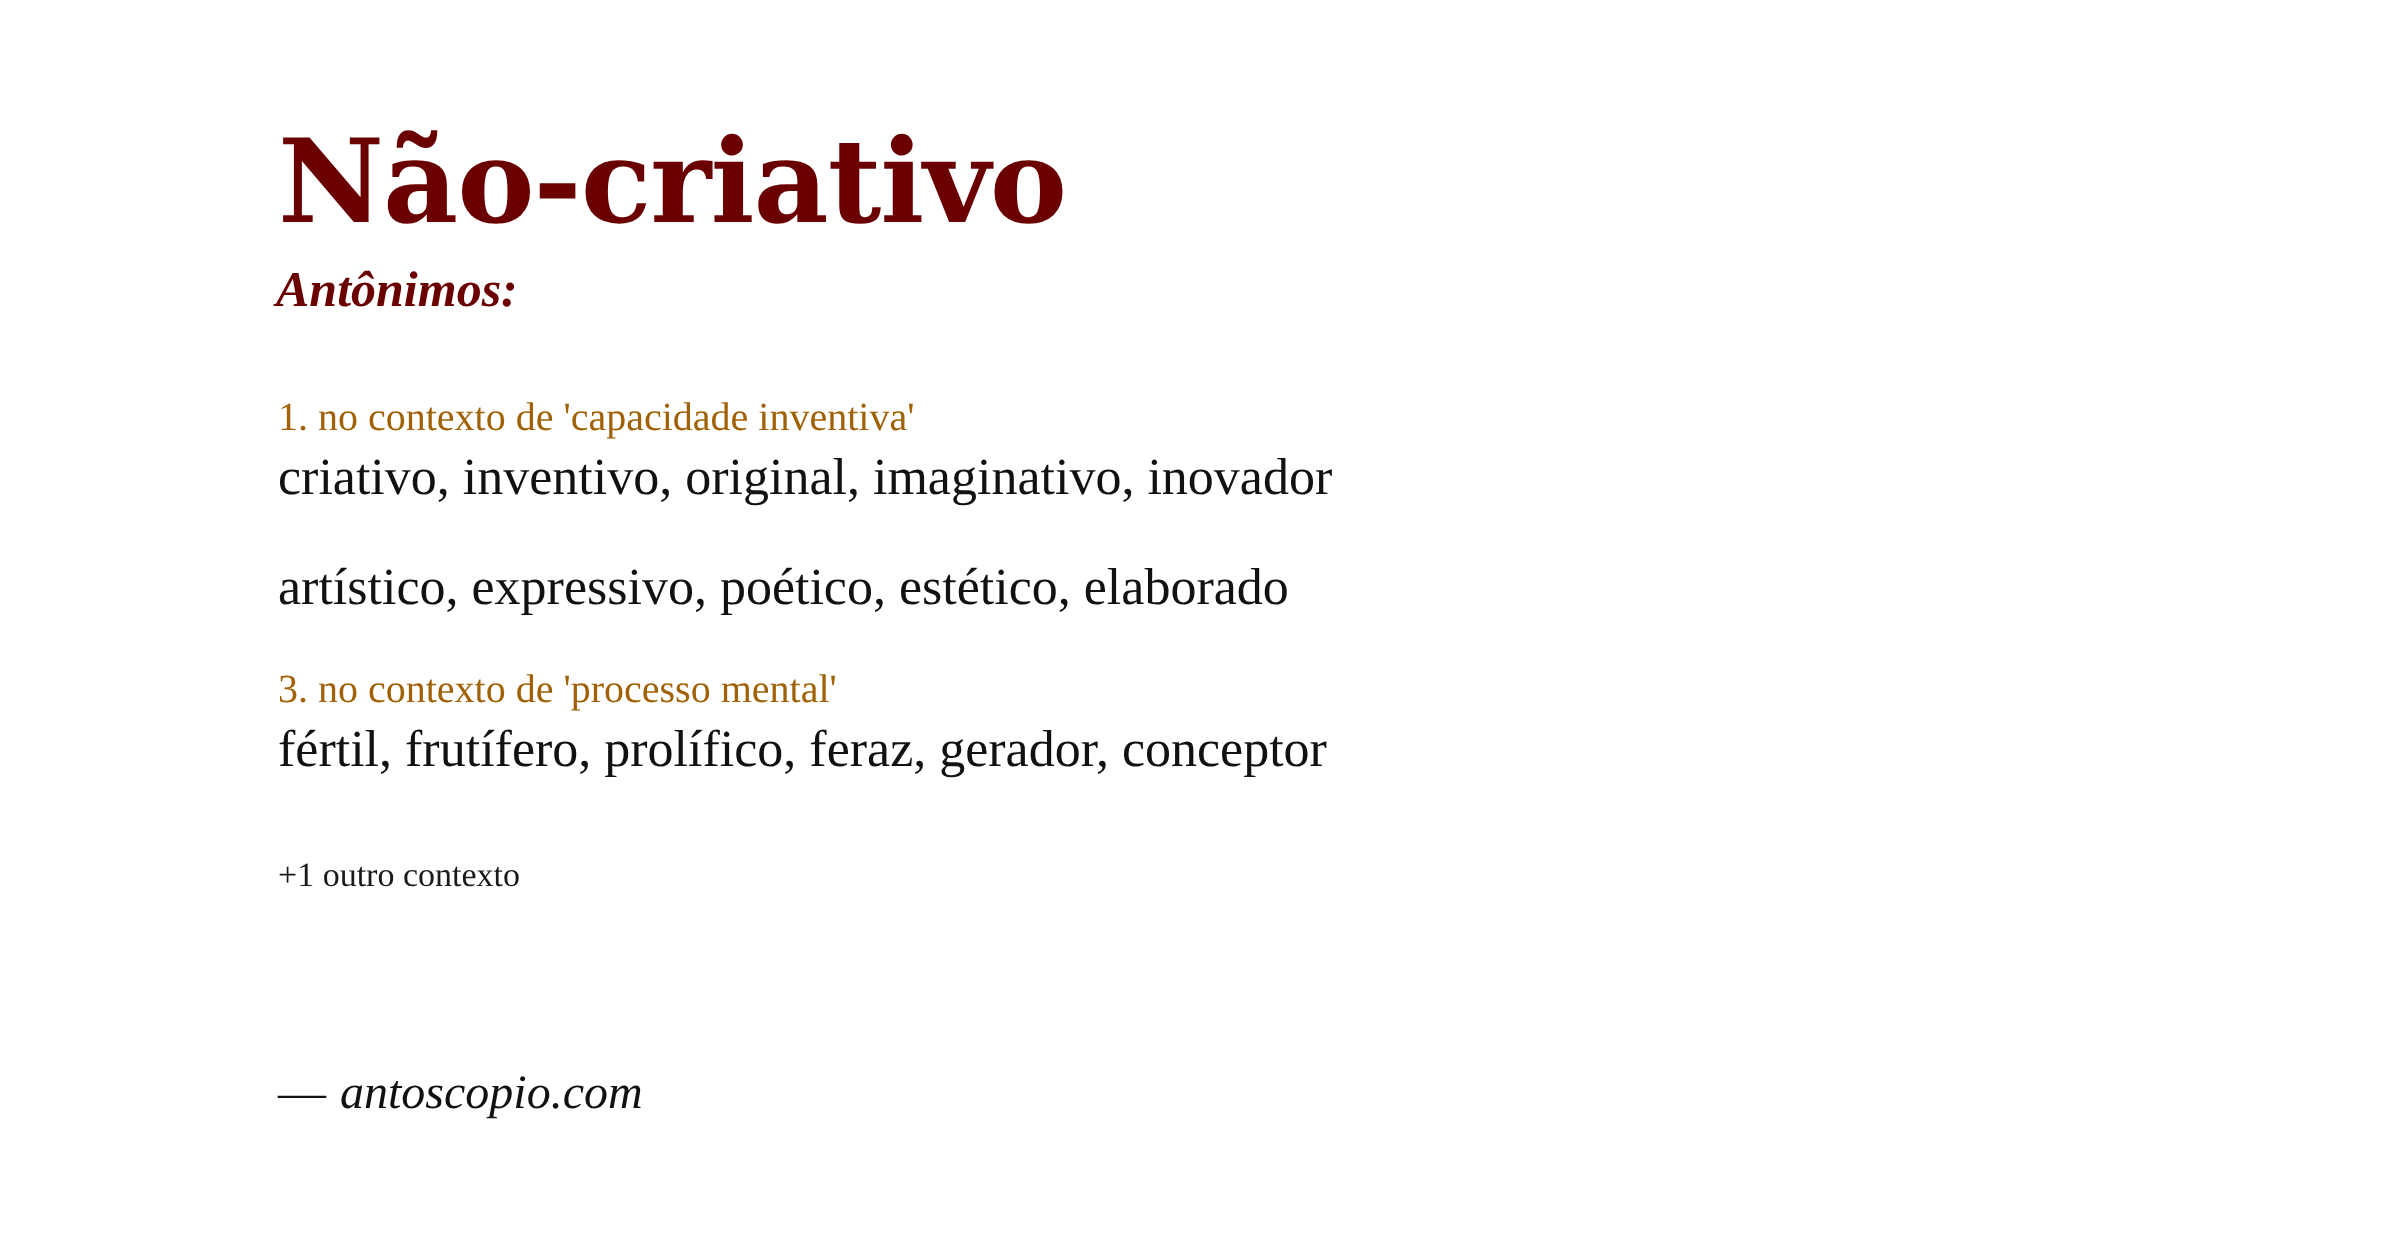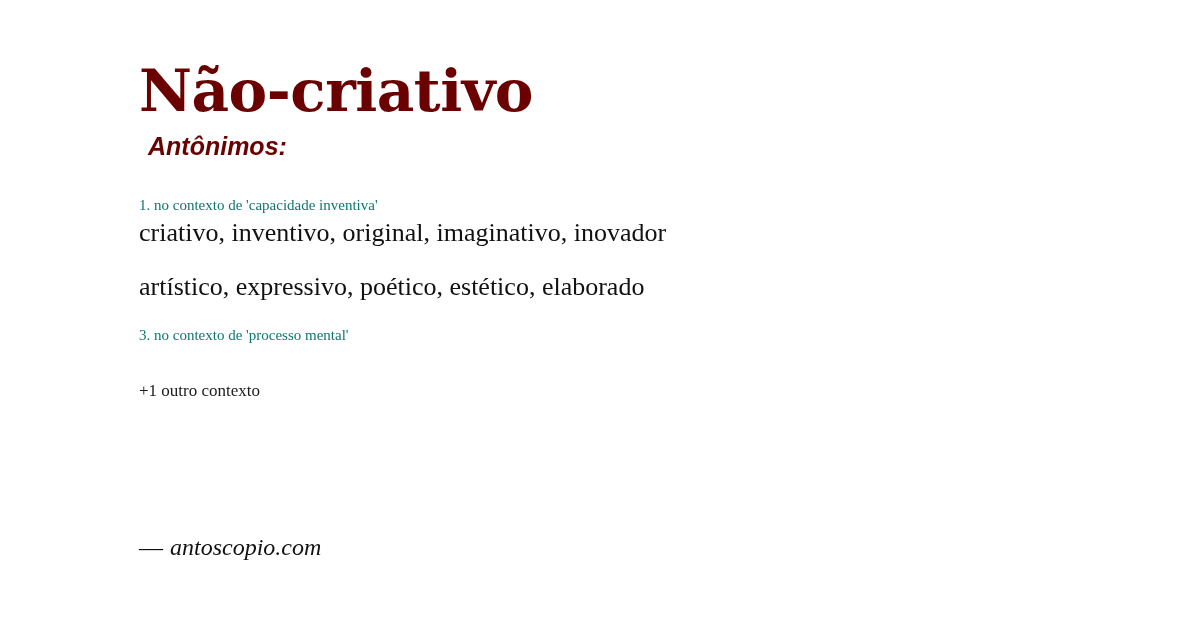--- a/index.html
+++ b/index.html
@@ -26,41 +26,41 @@
     top: 62px;
     font-family: "DejaVu Serif", serif;
     font-weight: bold;
     font-size: 58px;
     line-height: 1.0;
     color: #6b0000;
     letter-spacing: -0.5px;
   }
   .subtitle {
     position: absolute;
-    left: 148px;
+    left: 138px;
     top: 132px;
-    font-family: Liberation Sans, sans-serif;
+    font-family: Liberation Serif, serif;
     font-weight: bold;
     font-style: italic;
     font-size: 25px;
     color: #6b0000;
   }
   .senses {
     position: absolute;
     left: 139px;
     top: 196px;
     width: 1000px;
   }
   .sense {
     margin-bottom: 22px;
   }
   .sense-context {
     font-family: "Liberation Serif", serif;
-    font-size: 15px;
-    color: #0f766e;
+    font-size: 20px;
+    color: #a16207;
     line-height: 1.3;
     margin-bottom: 1px;
   }
   .sense-words {
     font-family: "Liberation Serif", serif;
     font-size: 26px;
     color: #111111;
     line-height: 1.25;
     white-space: nowrap;
   }
@@ -99,20 +99,21 @@
       <div class="sense-context">1. no contexto de 'capacidade inventiva'</div>
       <div class="sense-words">criativo, inventivo, original, imaginativo, inovador</div>
     </div>
 
     <div class="sense">
       <div class="sense-words">artístico, expressivo, poético, estético, elaborado</div>
     </div>
 
     <div class="sense">
       <div class="sense-context">3. no contexto de 'processo mental'</div>
+      <div class="sense-words">fértil, frutífero, prolífico, feraz, gerador, conceptor</div>
     </div>
 
     <div class="more-contexts">+1 outro contexto</div>
 
   </div>
 
   <div class="source">
     <span class="dash">—</span><span>antoscopio.com</span>
   </div>
 

